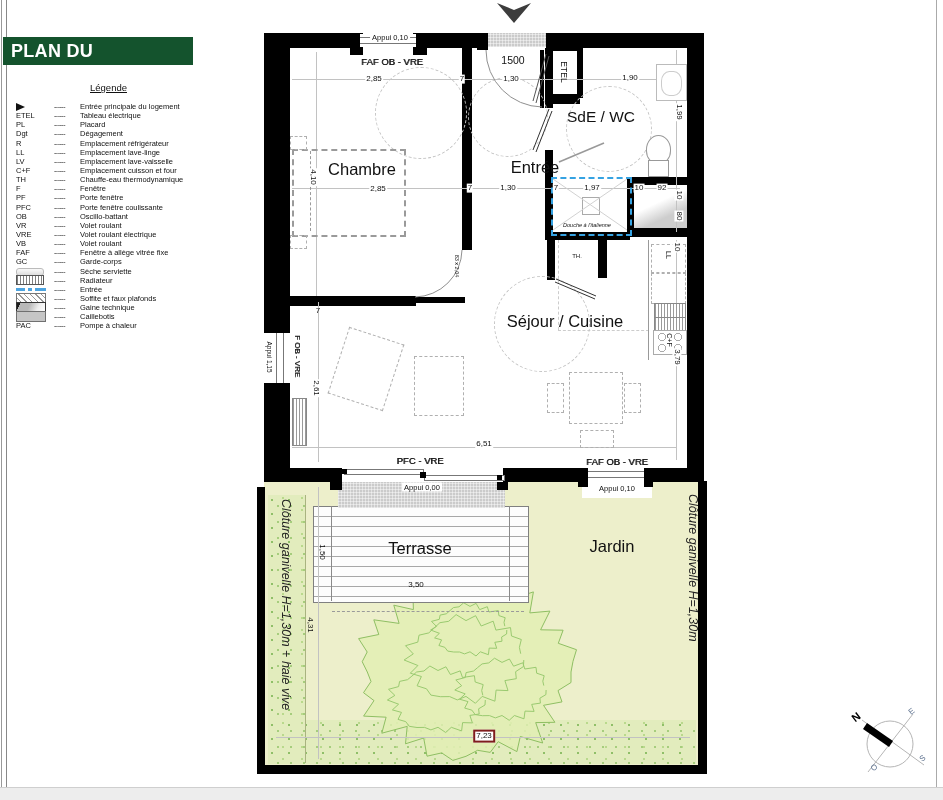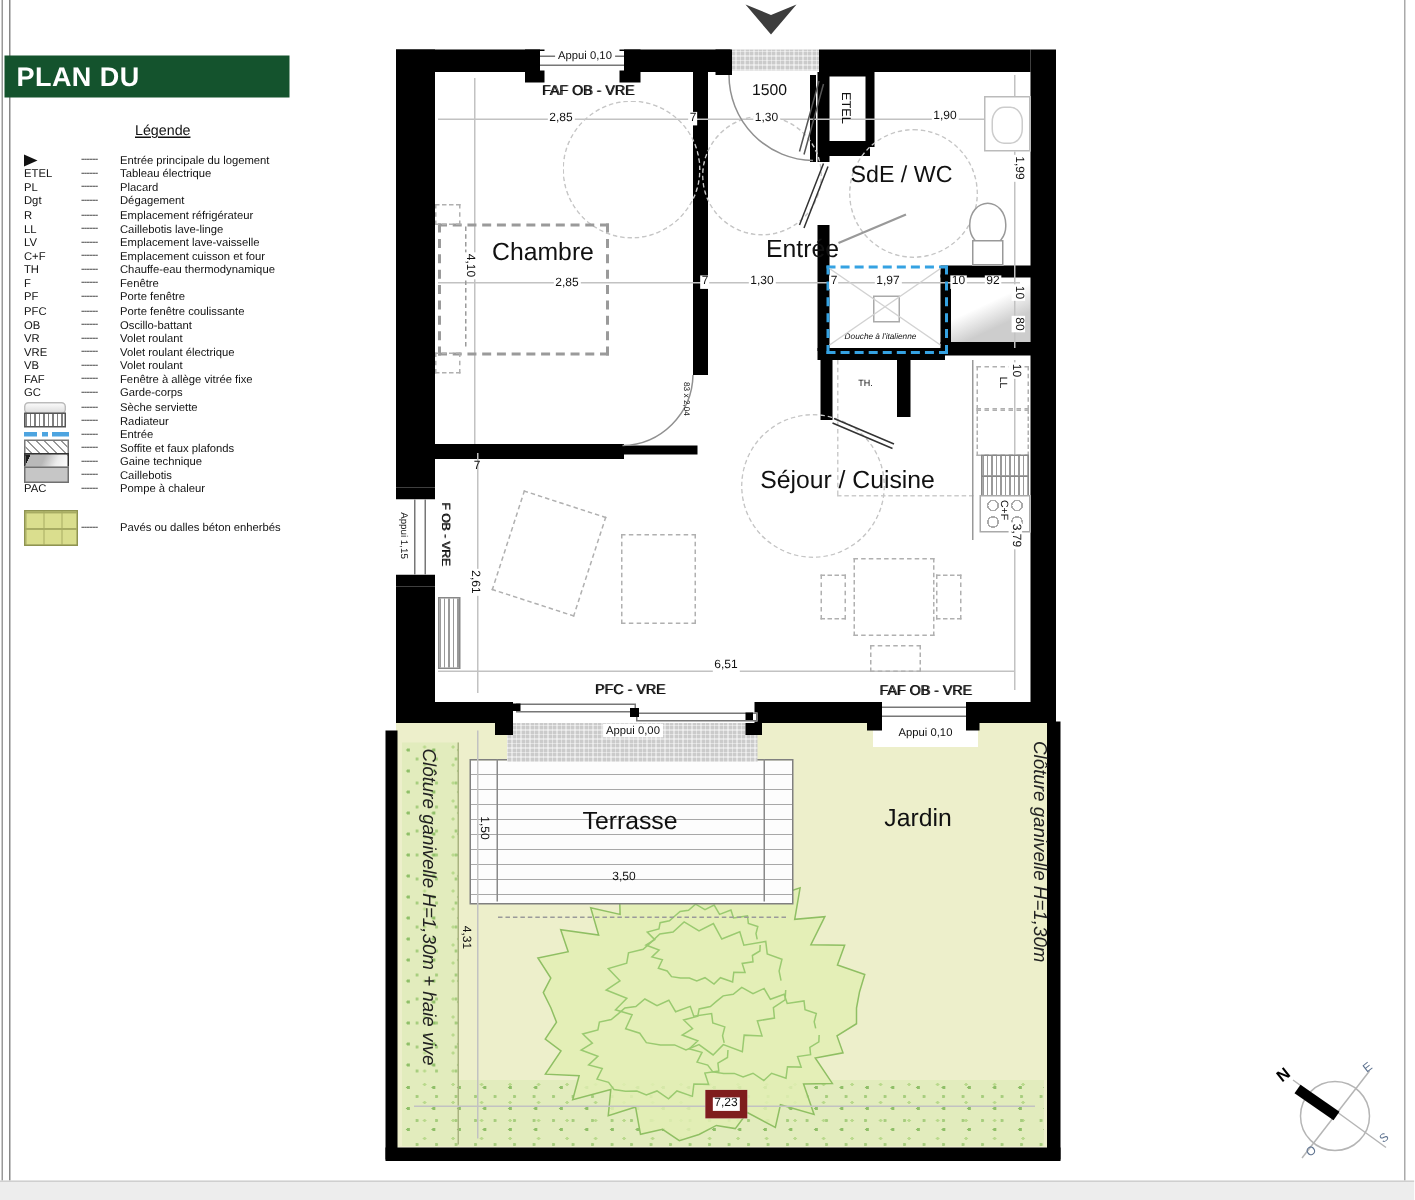--- a/index.html
+++ b/index.html
@@ -7,21 +7,21 @@
         font-family:"Liberation Sans",sans-serif;color:#111}
   .abs{position:absolute}
   .w{position:absolute;background:#000}
   .dl{position:absolute;background:#c2c2c2}
   .dash-v{position:absolute;border-left:1px dashed #ccc}
   .dash-h{position:absolute;border-top:1px dashed #ccc}
   .dim{position:absolute;font-size:8px;line-height:1.1;background:#fff;padding:0 1px;
        white-space:nowrap;transform:translate(-50%,-50%);z-index:60}
   .dim.v{transform:translate(-50%,-50%) rotate(90deg)}
   .dim.tiny{font-size:5.5px;background:transparent}
-  .dim.box{border:5px solid #7f1d1d}
+  .dim.box{border:2px solid #7f1d1d}
   .dim.nb{background:transparent}
   .room{position:absolute;font-size:16.5px;white-space:nowrap;transform:translate(-50%,-50%);z-index:55}
   .room.sm{font-size:6px}
   .room.v{transform:translate(-50%,-50%) rotate(90deg)}
   .olabel{position:absolute;font-size:9.5px;white-space:nowrap;transform:translate(-50%,-50%);
           text-shadow:.7px 0 0 rgba(0,0,0,.75);z-index:56}
   .olabel.v{transform:translate(-50%,-50%) rotate(90deg)}
   .olabel.s7{font-size:7.5px;text-shadow:none;background:#fff;padding:0 2px}
   .olabel.s65{font-size:6.5px;text-shadow:none}
   .olabel.s8{font-size:8px}
@@ -100,21 +100,21 @@
           <span class="lg-label">Dégagement</span>
         </div>
         <div class="lg-row">
           <span class="lg-code">R</span>
           <span class="lg-dash">------</span>
           <span class="lg-label">Emplacement réfrigérateur</span>
         </div>
         <div class="lg-row">
           <span class="lg-code">LL</span>
           <span class="lg-dash">------</span>
-          <span class="lg-label">Caillebotis lave-linge</span>
+          <span class="lg-label">Emplacement lave-linge</span>
         </div>
         <div class="lg-row">
           <span class="lg-code">LV</span>
           <span class="lg-dash">------</span>
           <span class="lg-label">Emplacement lave-vaisselle</span>
         </div>
         <div class="lg-row">
           <span class="lg-code">C+F</span>
           <span class="lg-dash">------</span>
           <span class="lg-label">Emplacement cuisson et four</span>
@@ -196,25 +196,20 @@
         </div>
         <div class="lg-row">
           <span class="lg-code"><span class="sym sym-caillebotis"></span></span>
           <span class="lg-dash">------</span>
           <span class="lg-label">Caillebotis</span>
         </div>
         <div class="lg-row">
           <span class="lg-code">PAC</span>
           <span class="lg-dash">------</span>
           <span class="lg-label">Pompe à chaleur</span>
-        </div>
-        <div class="lg-row lg-spaced">
-          <span class="lg-code"><span class="sym sym-paves"></span></span>
-          <span class="lg-dash">------</span>
-          <span class="lg-label">Pavés ou dalles béton enherbés</span>
         </div>
       </div>
   </div>
 
   <div class="abs" style="left:264px;top:481px;width:436px;height:284px;background:#edefcb;z-index:5"></div>
   <div class="hedge abs" style="left:268px;top:495px;width:38px;height:268px"></div>
   <div class="hedge abs" style="left:268px;top:720px;width:428px;height:44px"></div>
   <div class="abs" style="left:305px;top:495px;width:1px;height:268px;background:#a9b380;z-index:7"></div>
 
   <svg id="treesvg" class="layer" width="943" height="800" viewBox="0 0 943 800">

